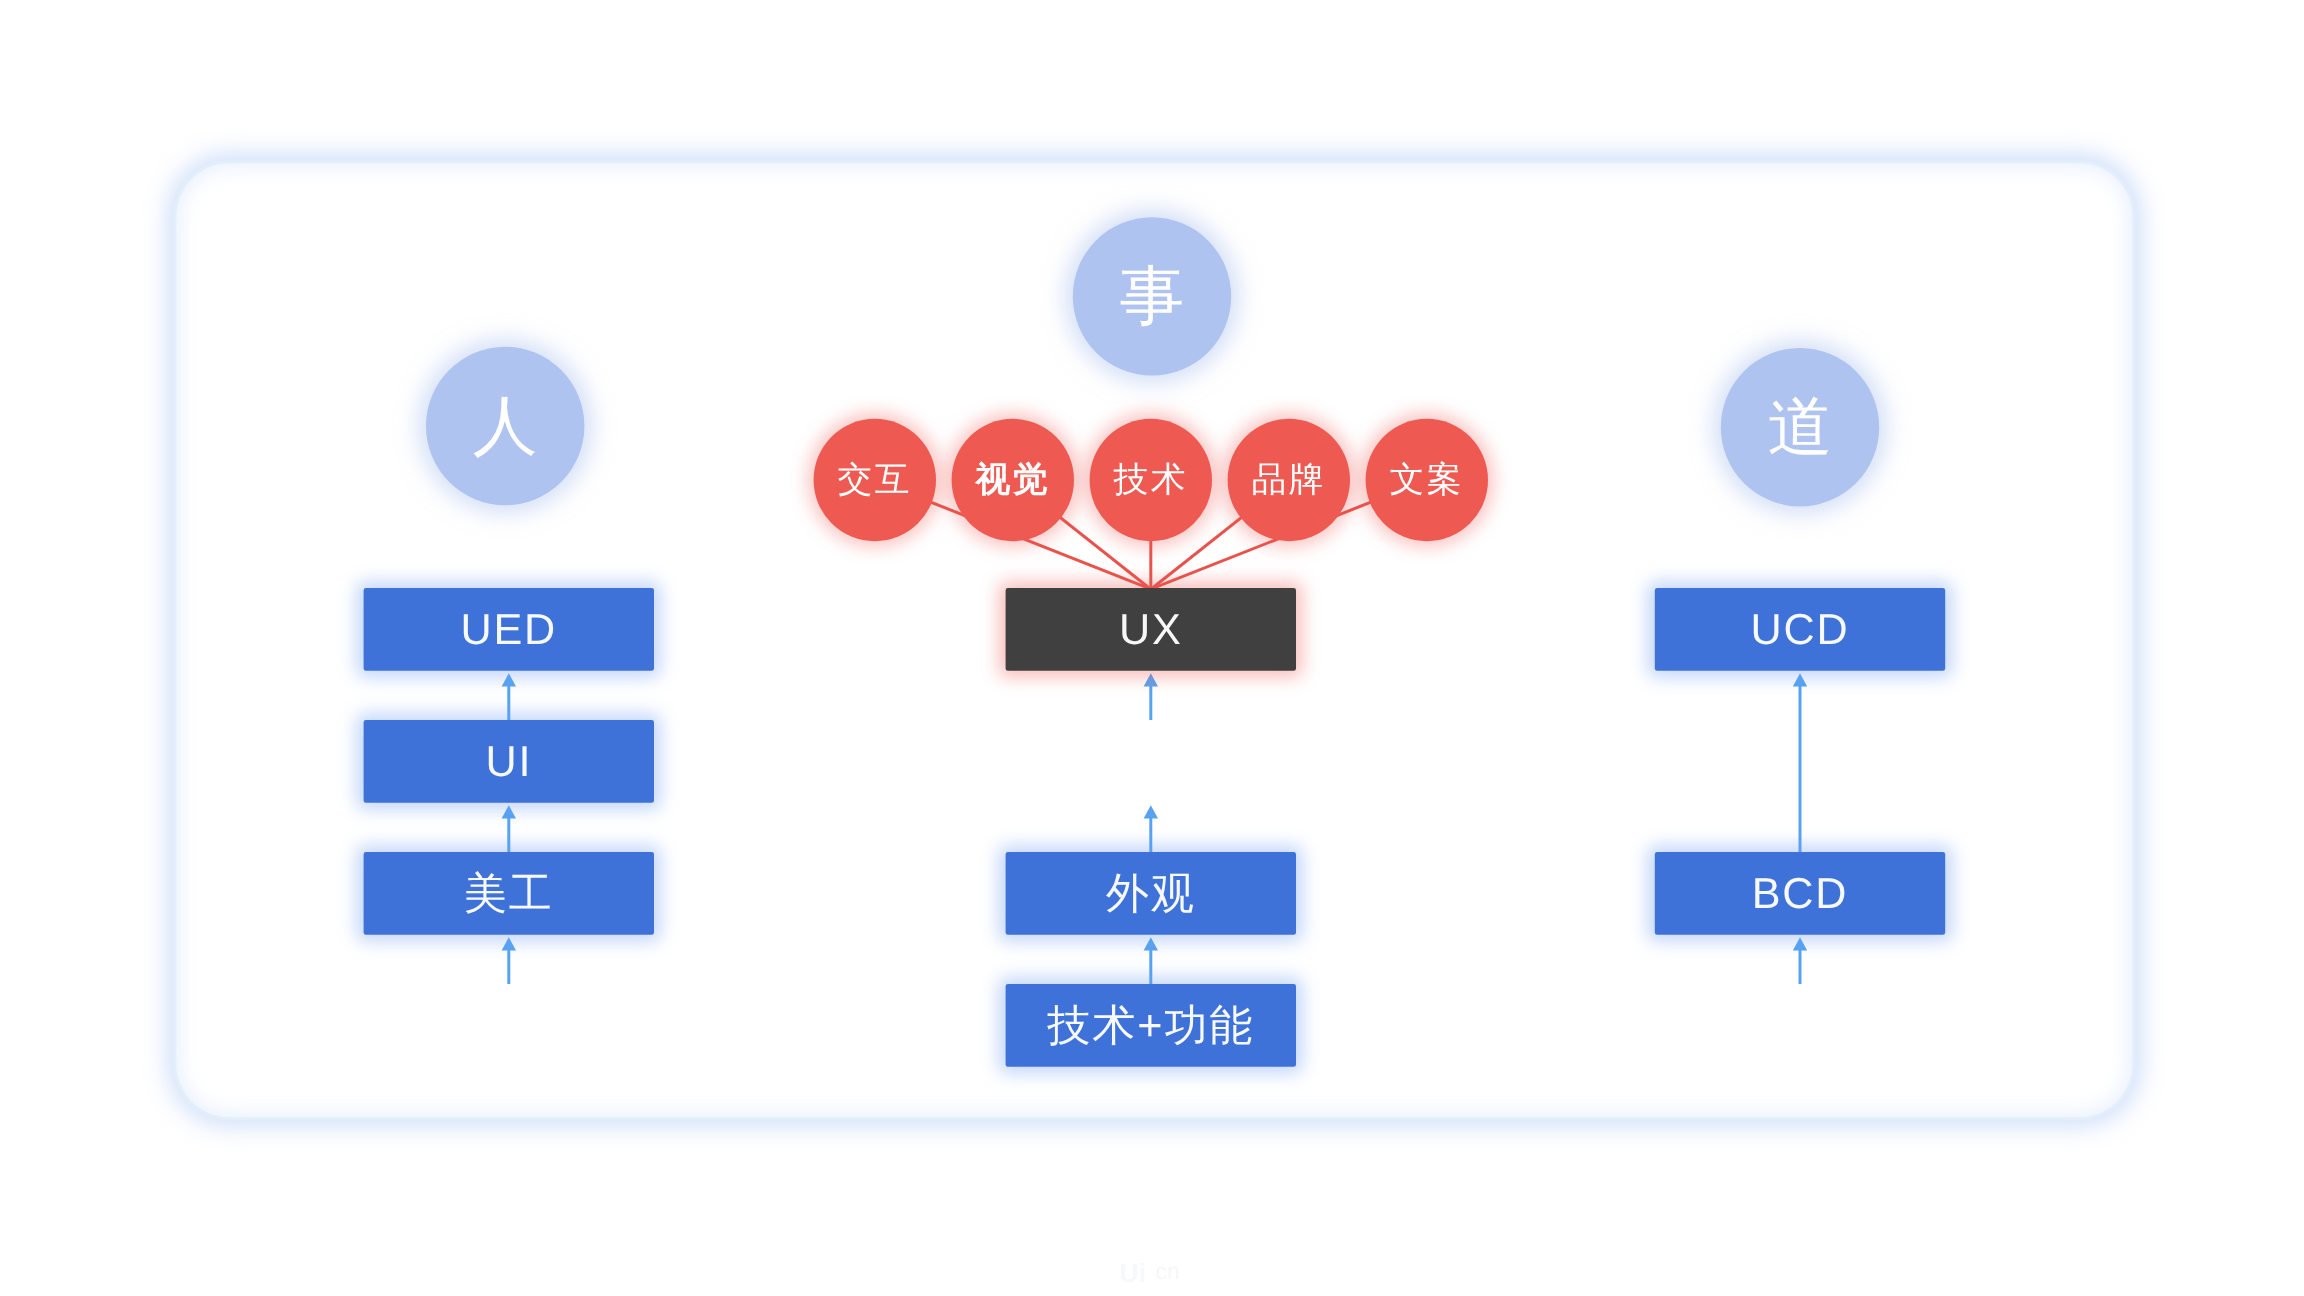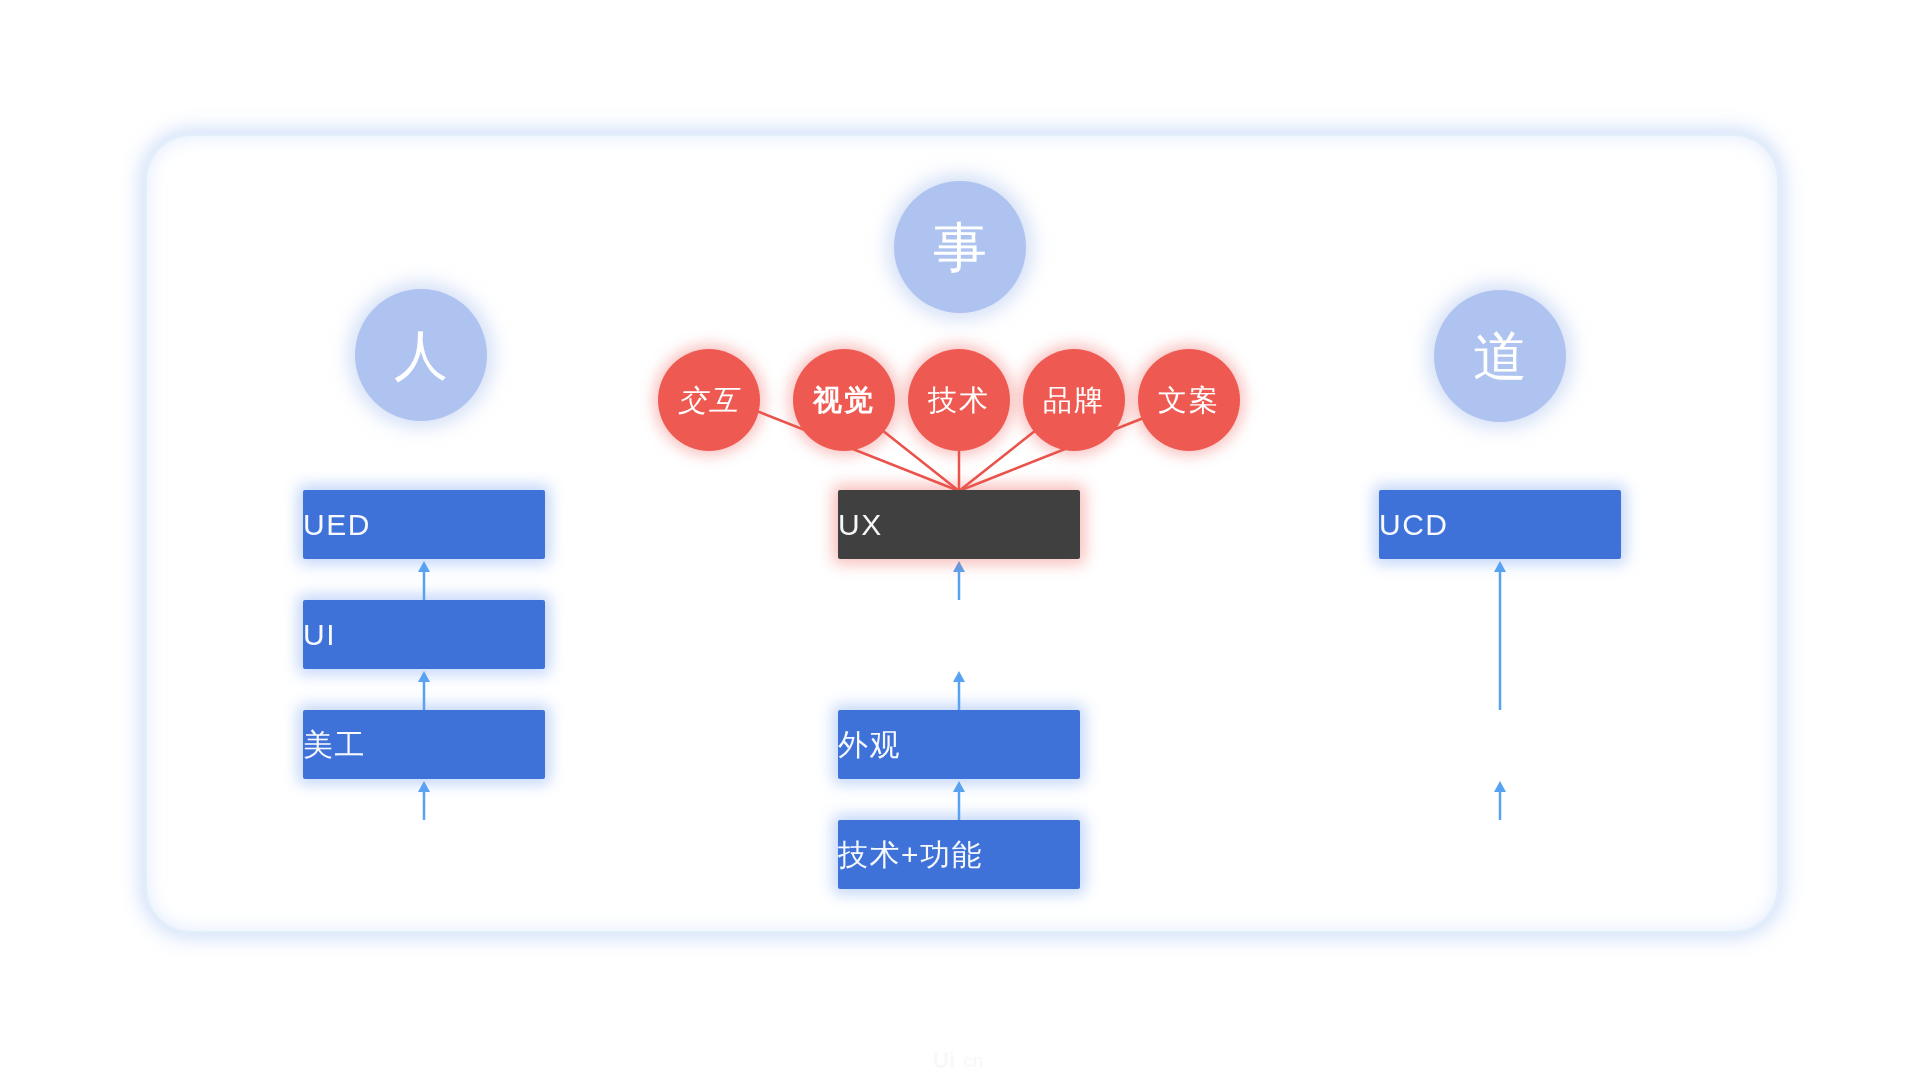--- a/index.html
+++ b/index.html
@@ -68,26 +68,26 @@
     line-height: 1;
   }
   .node {
     position: absolute;
     width: 242px;
     height: 69px;
     background: #3e72d9;
     box-shadow: 0 0 15px 5px rgba(108, 156, 240, 0.42);
     border-radius: 2px;
     color: rgba(255, 255, 255, 0.96);
-    font-size: 30px;
+    font-size: 36px;
     font-weight: 300;
     letter-spacing: 1.5px;
     display: flex;
     align-items: center;
-    justify-content: flex-start;
+    justify-content: center;
     line-height: 1;
   }
   .node.accent {
     background: #404040;
     box-shadow: 0 0 15px 5px rgba(238, 90, 82, 0.4);
   }
   .watermark {
     position: absolute;
     left: 933px;
     top: 1048px;
@@ -165,21 +165,21 @@
   <div class="concept-circle" style="left:355px; top:289px;">
     <span>人</span>
   </div>
   <div class="concept-circle" style="left:894px; top:181px;">
     <span>事</span>
   </div>
   <div class="concept-circle" style="left:1434px; top:290px;">
     <span>道</span>
   </div>
 
-  <div class="factor-circle" style="left:658px; top:349px;font-style:italic;">
+  <div class="factor-circle" style="left:678px; top:349px;">
     <span>交互</span>
   </div>
   <div class="factor-circle" style="left:793px; top:349px;font-weight:bold;">
     <span>视觉</span>
   </div>
   <div class="factor-circle" style="left:908px; top:349px;">
     <span>技术</span>
   </div>
   <div class="factor-circle" style="left:1023px; top:349px;text-align:center;">
     <span>品牌</span>
@@ -203,20 +203,23 @@
   </div>
   <div class="node" style="left:838px; top:710px;">
     <span>外观</span>
   </div>
   <div class="node" style="left:838px; top:820px;">
     <span>技术+功能</span>
   </div>
 
   <div class="node" style="left:1379px; top:490px;">
     <span>UCD</span>
+  </div>
+  <div class="node" style="left:1379px; top:710px;">
+    <span>BCD</span>
   </div>
 
   <div class="watermark">
     <span class="wm-glyph">Ui</span>
     <span>cn</span>
   </div>
 
 </div>
 
 </body></html>

